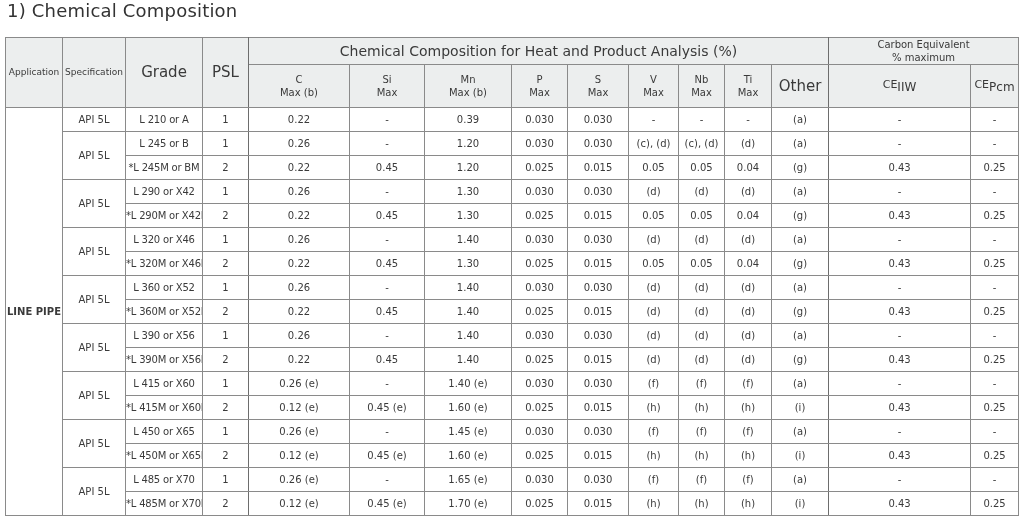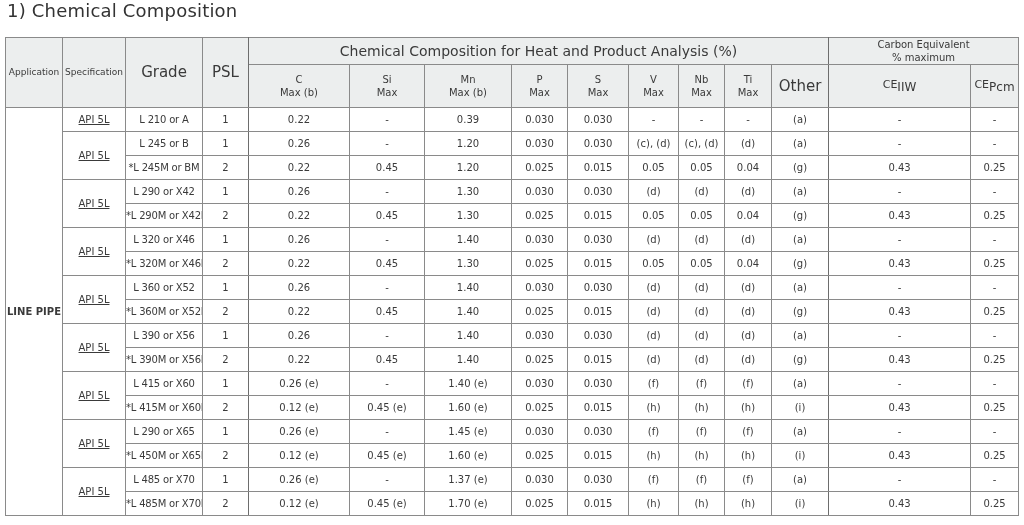--- a/index.html
+++ b/index.html
@@ -47,21 +47,21 @@
     th.small { font-size: 9px; }
     th.med { font-size: 15px; }
     th.elem { font-size: 10px; }
     th.grp { font-size: 14px; height: 22px; }
     th.grp-ce { font-size: 10px; line-height: 13px; }
     th.ce { font-size: 11px; height: 22px; }
     th.ce sub { font-size: 12px; vertical-align: -3px; }
     tr.hdr2 th { height: 42px; }
     tr.drow td { height: 23px; font-size: 10px; color: #3a3a3a; }
     td.app { font-size: 9px; vertical-align: middle; font-weight: bold; }
-    td.spec { font-size: 11px; vertical-align: top; padding-top: 5px; text-decoration: underline; }
+    td.spec { font-size: 11px; vertical-align: top; padding-top: 5px; }
     td.grade { font-size: 8.5px; letter-spacing: -0.2px; }
     td.psl { font-size: 10.5px; }
     .thick-r { border-right: 1.5px solid #6d6d6d !important; }
   </style>
 </head>
 <body>
 
 <div class="page-title">1)  Chemical Composition</div>
 
 <table class="comp">
@@ -331,21 +331,21 @@
         <td>0.015</td>
         <td>(h)</td>
         <td>(h)</td>
         <td>(h)</td>
         <td class="thick-r">(i)</td>
         <td>0.43</td>
         <td>0.25</td>
       </tr>
       <tr class="drow">
         <td rowspan="2" class="spec">API 5L</td>
-        <td class="grade">L 290 or X65</td>
+        <td class="grade">L 450 or X65</td>
         <td class="psl thick-r">1</td>
         <td>0.26 (e)</td>
         <td>-</td>
         <td>1.45 (e)</td>
         <td>0.030</td>
         <td>0.030</td>
         <td>(f)</td>
         <td>(f)</td>
         <td>(f)</td>
         <td class="thick-r">(a)</td>
@@ -366,21 +366,21 @@
         <td class="thick-r">(i)</td>
         <td>0.43</td>
         <td>0.25</td>
       </tr>
       <tr class="drow">
         <td rowspan="2" class="spec">API 5L</td>
         <td class="grade">L 485 or X70</td>
         <td class="psl thick-r">1</td>
         <td>0.26 (e)</td>
         <td>-</td>
-        <td>1.37 (e)</td>
+        <td>1.65 (e)</td>
         <td>0.030</td>
         <td>0.030</td>
         <td>(f)</td>
         <td>(f)</td>
         <td>(f)</td>
         <td class="thick-r">(a)</td>
         <td>-</td>
         <td>-</td>
       </tr>
       <tr class="drow">

